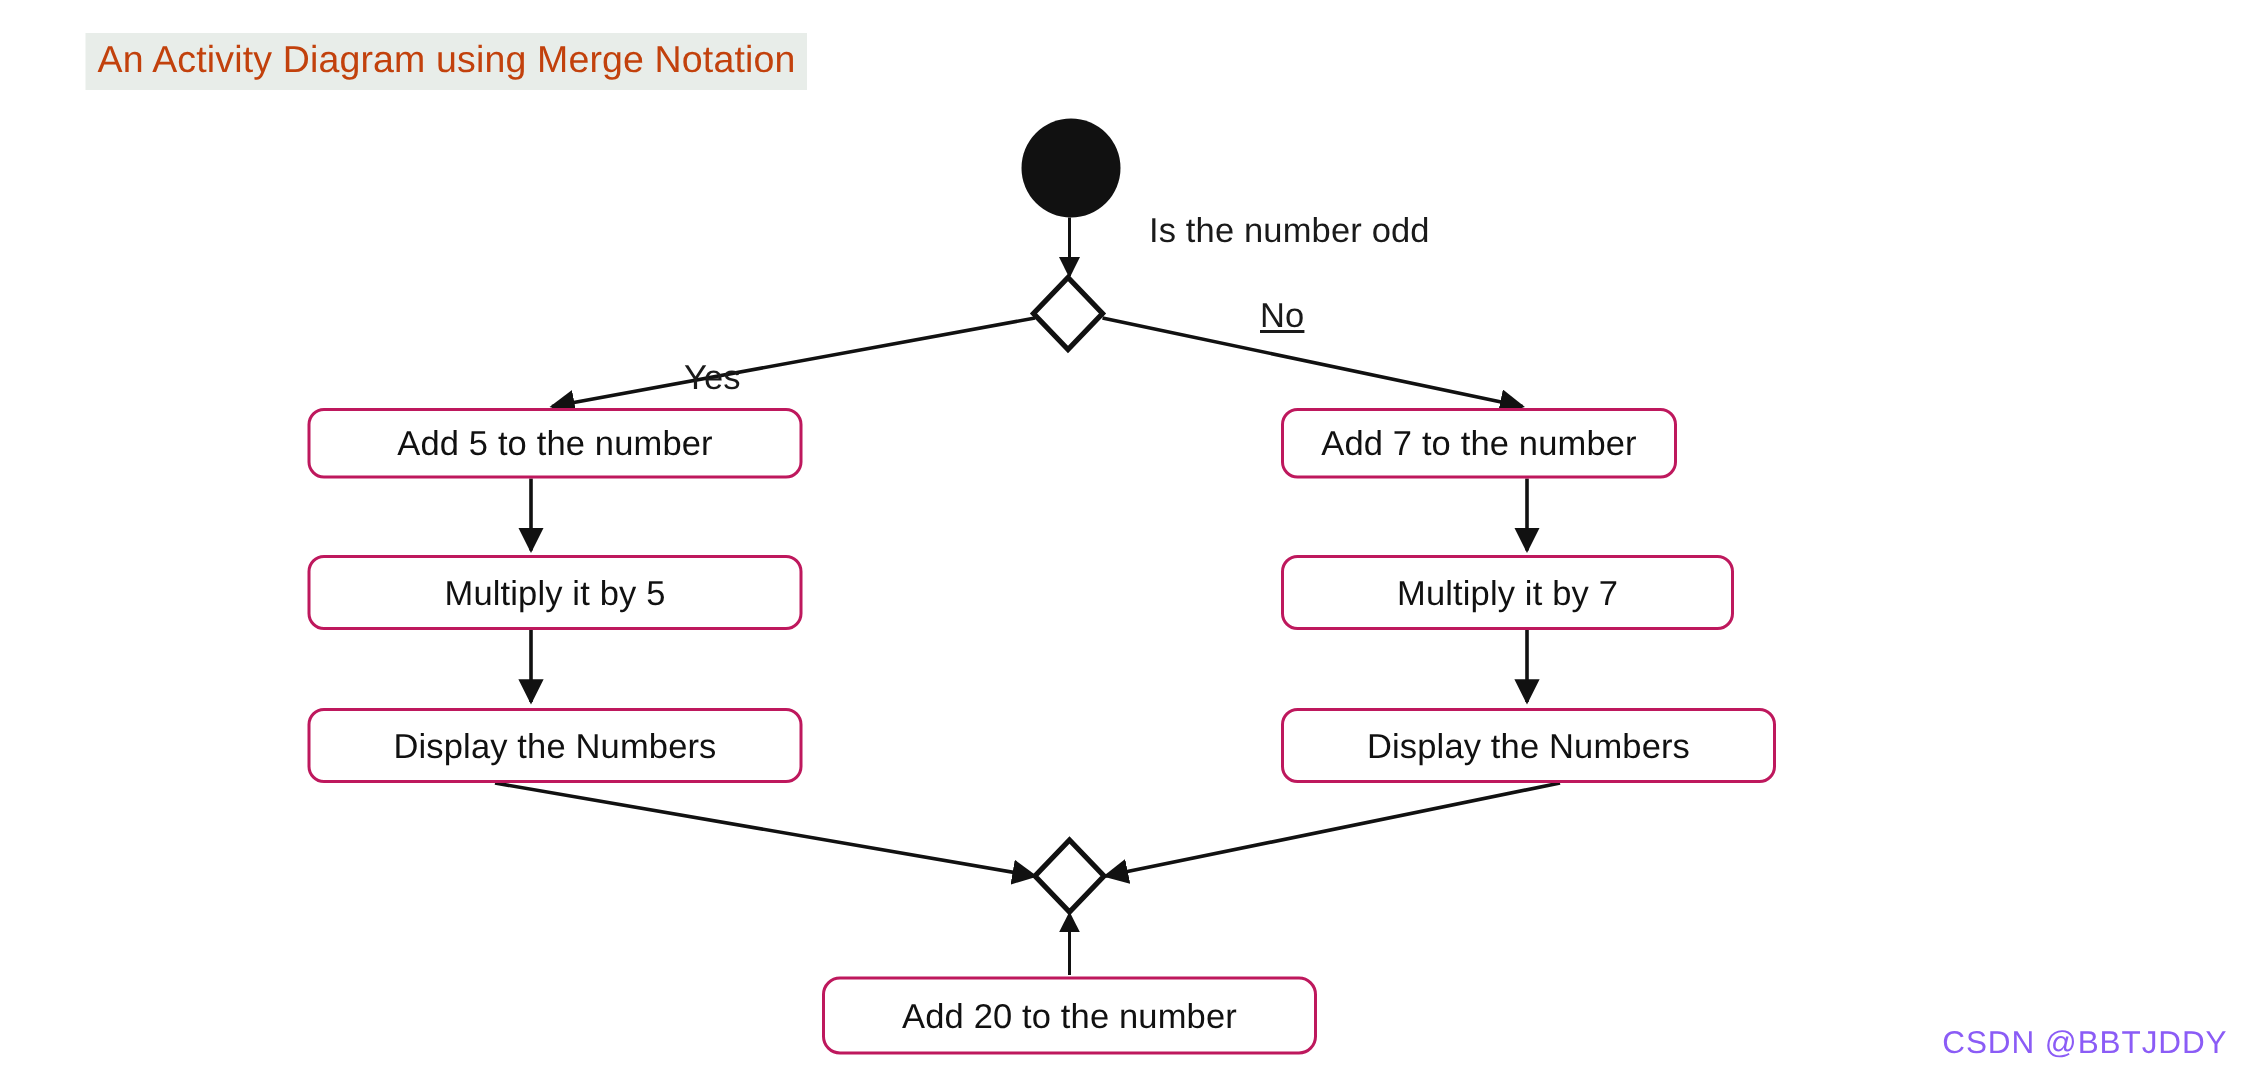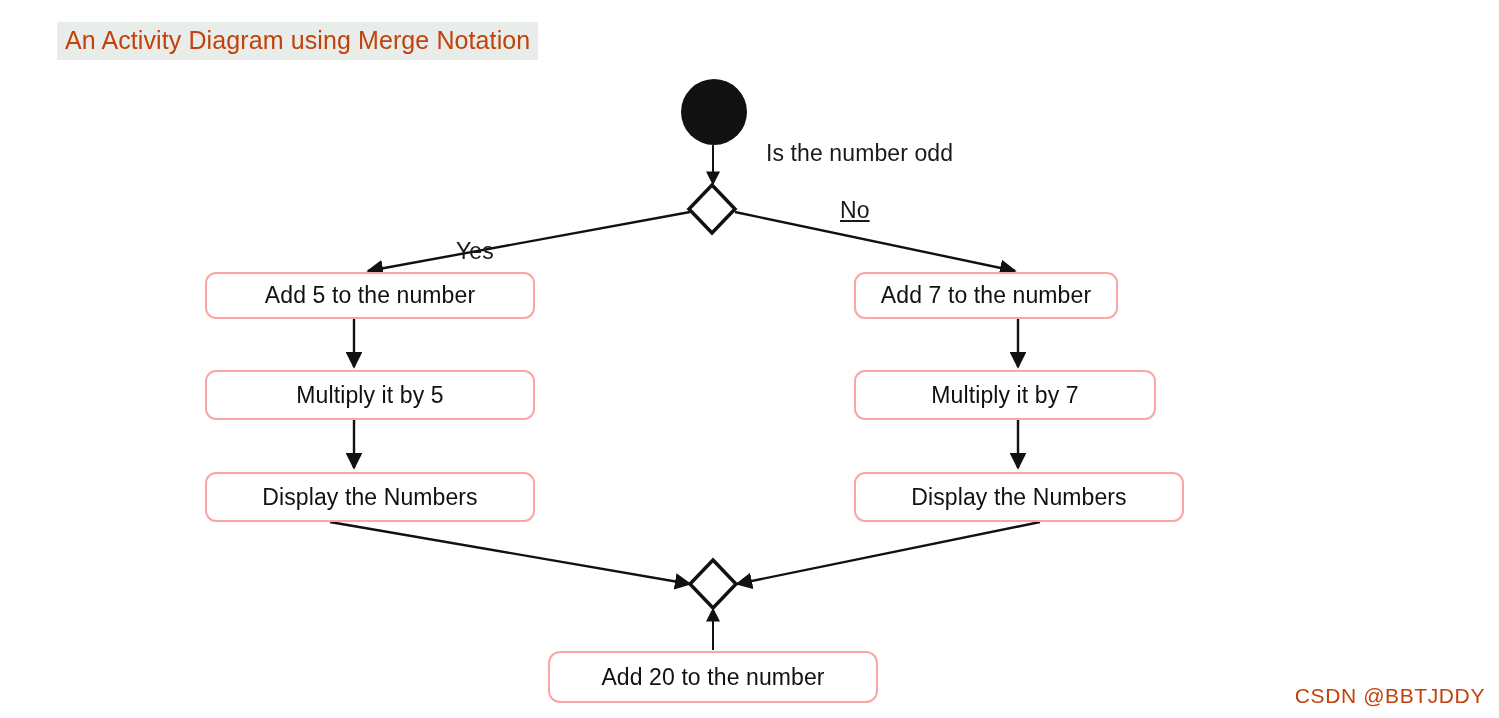--- a/index.html
+++ b/index.html
@@ -37,21 +37,21 @@
     left: 0;
     top: 0;
     width: 1499px;
     height: 718px;
   }
   
   .action-node {
     position: absolute;
     box-sizing: border-box;
     background: #ffffff;
-    border: 2px solid #fca5a5;
+    border: 2px solid #be185d;
     border-radius: 11px;
     display: flex;
     align-items: center;
     justify-content: center;
     color: #111111;
     font-size: 23px;
     font-weight: 400;
     letter-spacing: 0.1px;
     white-space: nowrap;
   }
@@ -72,21 +72,21 @@
     font-size: 23px;
     font-weight: 400;
     white-space: nowrap;
     letter-spacing: 0.1px;
   }
   
   #watermark {
     position: absolute;
     right: 14px;
     bottom: 10px;
-    color: #c2410c;
+    color: #8b5cf6;
     font-size: 21px;
     font-weight: 400;
     letter-spacing: 0.6px;
     white-space: nowrap;
   }
 </style>
 </head>
 <body>
 
 <div id="canvas">

